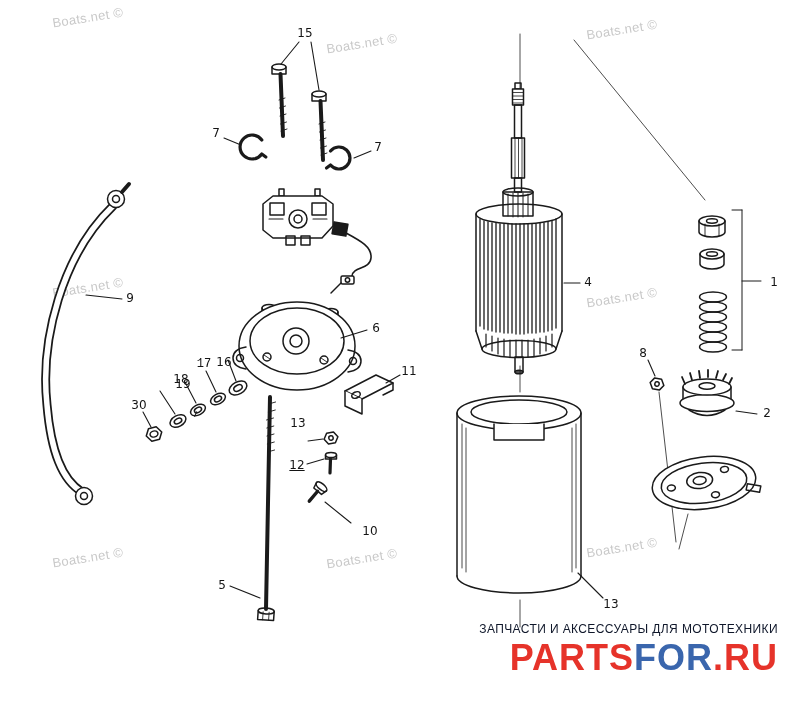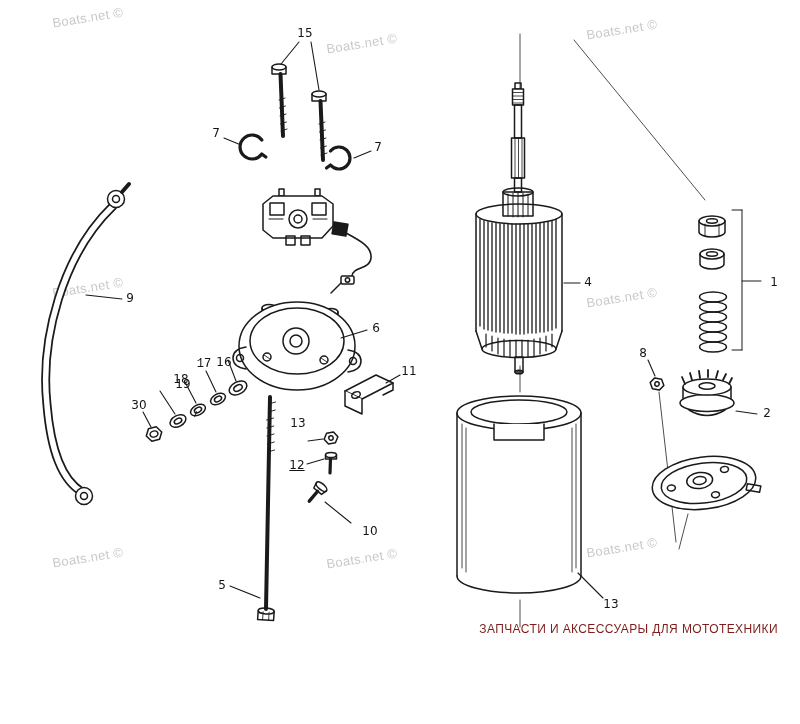--- a/index.html
+++ b/index.html
@@ -33,21 +33,21 @@
   }
   .footer {
     position:absolute;
     right:22px;
     top:622px;
     text-align:right;
     z-index:3;
   }
   .tagline {
     font-size:12px;
-    color:#7f1d1d;
+    color:#0f172a;
     letter-spacing:0.4px;
     margin-bottom:4px;
   }
   .logo {
     font-size:36px;
     font-weight:bold;
     letter-spacing:1px;
     line-height:1;
     font-family:"Liberation Sans", sans-serif;
   }
@@ -323,15 +323,16 @@
       <span class="callout" style="left: 130px; top: 298px;">9</span>
       <span class="callout" style="left: 588px; top: 282px;">4</span>
       <span class="callout" style="left: 611px; top: 604px;">13</span>
       <span class="callout" style="left: 774px; top: 282px;">1</span>
       <span class="callout" style="left: 643px; top: 353px;">8</span>
       <span class="callout" style="left: 767px; top: 413px;">2</span>
     </div>
 
   <div class="footer">
     <div class="tagline">ЗАПЧАСТИ И АКСЕССУАРЫ ДЛЯ МОТОТЕХНИКИ</div>
+    <div class="logo"><span style="color: rgb(230, 51, 42);">PARTS</span><span style="color: rgb(58, 102, 173);">FOR</span><span style="color: rgb(230, 51, 42);">.RU</span></div>
   </div>
 
 </div>
 
 </body></html>

